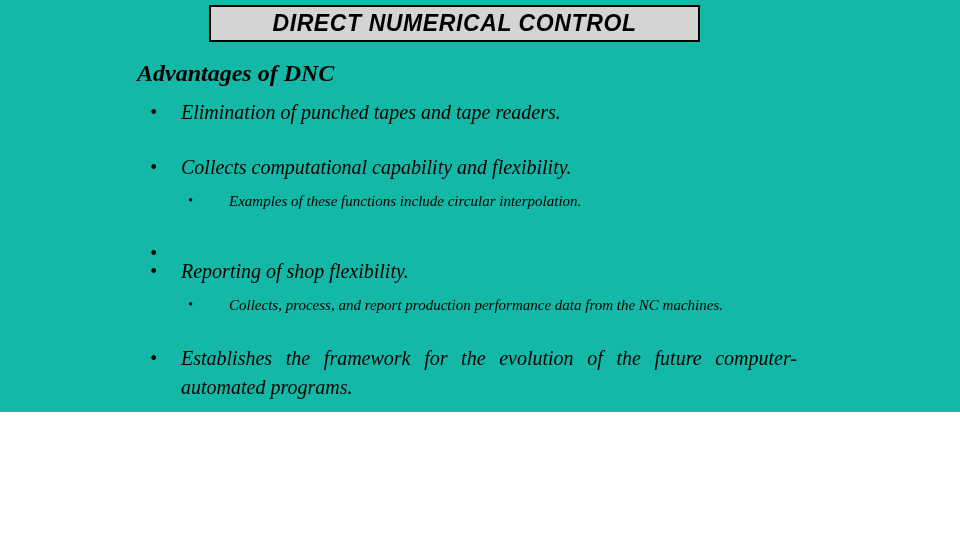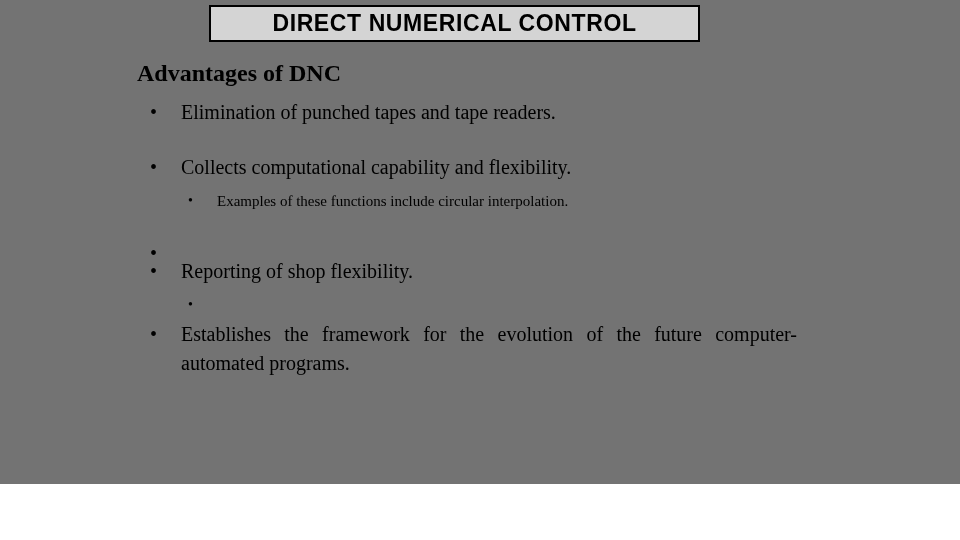--- a/index.html
+++ b/index.html
@@ -12,22 +12,23 @@
     height: 540px;
     background: #ffffff;
     font-family: "Liberation Serif", "DejaVu Serif", serif;
     color: #000000;
     overflow: hidden;
   }
 
   .slide {
     position: relative;
     width: 960px;
-    height: 484px;
-    background: #737373;
+    height: 412px;
+    background: #14b8a6;
+    font-style: italic;
   }
 
   
   .title-box {
     position: absolute;
     left: 209px;
     top: 5px;
     width: 491px;
     height: 37px;
     box-sizing: border-box;
@@ -102,20 +103,21 @@
   }
   .lvl2 > .marker {
     position: absolute;
     left: 188px;
     top: 0;
     font-size: 14px;
     line-height: 1.55;
   }
   .lvl2 .text {
     display: block;
+    margin-left: 12px;
   }
 
   .marker {
     color: #000000;
     user-select: none;
   }
 
   
   .gap-lg { height: 26px; }
   .gap-md { height: 18px; }
@@ -163,20 +165,21 @@
 
     <div class="bullet-row lvl1">
       <span class="marker">•</span>
       <span class="text">Reporting of shop flexibility.</span>
     </div>
 
     <div class="gap-sm"></div>
 
     <div class="bullet-row lvl2">
       <span class="marker">•</span>
+      <span class="text">Collects, process, and report  production performance data from the NC machines.</span>
     </div>
 
     <div class="gap-lg"></div>
 
     <div class="bullet-row lvl1 justify">
       <span class="marker">•</span>
       <span class="text">Establishes the framework for the evolution of the future computer-automated programs.</span>
     </div>
 
   </div>

